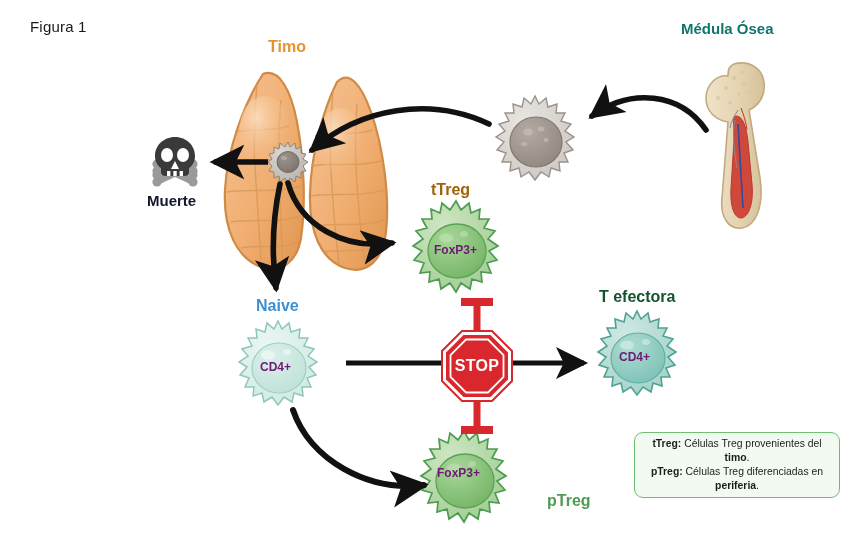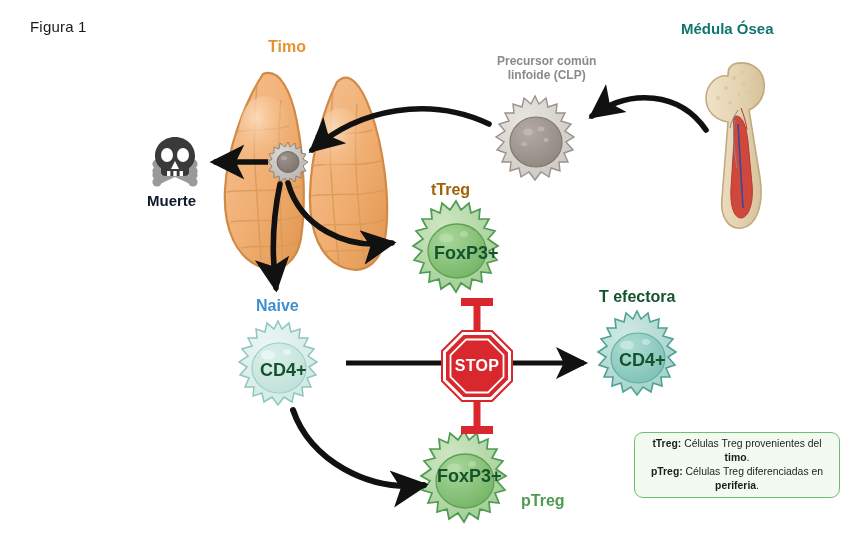--- a/index.html
+++ b/index.html
@@ -29,26 +29,26 @@
     white-space: nowrap;
     line-height: 1.15;
   }
   .lbl-timo   { left: 268px; top: 38px;  font-size: 16px; color: #E8922E; }
   .lbl-medula { left: 681px; top: 20px;  font-size: 15px; color: #0f766e; }
   .lbl-clp    { left: 497px; top: 55px;  font-size: 12px; color: #8A8A8A; text-align: center; }
   .lbl-muerte { left: 147px; top: 192px; font-size: 15px; color: #0f172a; }
   .lbl-ttreg  { left: 431px; top: 181px; font-size: 16px; color: #a16207; }
   .lbl-naive  { left: 256px; top: 297px; font-size: 16px; color: #3E8FD0; }
   .lbl-tefec  { left: 599px; top: 288px; font-size: 16px; color: #14532d; }
-  .lbl-ptreg  { left: 521px; top: 492px; font-size: 16px; color: #4E9B52; }
+  .lbl-ptreg  { left: 547px; top: 492px; font-size: 16px; color: #4E9B52; }
 
   .cell-text {
-    font-size: 18px;
+    font-size: 12px;
     font-weight: bold;
-    color: #14532d;
+    color: #701a75;
     white-space: nowrap;
   }
 
   
   .legend {
     left: 634px; top: 432px;
     width: 206px; height: 66px;
     border: 1.6px solid #6FBF73;
     border-radius: 9px;
     background: #F3FAF2;
@@ -196,24 +196,20 @@
       <ellipse cx="50" cy="50" rx="26" ry="25" fill="url(#clpNuc)" stroke="#7E766E" stroke-width="1.2"></ellipse>
 
       <g fill="#C6BEB6" opacity="0.7">
         <ellipse cx="42" cy="40" rx="5" ry="3.5"></ellipse>
         <ellipse cx="55" cy="37" rx="3.5" ry="2.5"></ellipse>
         <ellipse cx="38" cy="52" rx="3" ry="2"></ellipse>
         <ellipse cx="60" cy="48" rx="2.5" ry="2"></ellipse>
       </g>
     </svg>
   </div>
-  <div class="abs lbl lbl-clp">
-    <span>Precursor común</span><br>
-    <span>linfoide (CLP)</span>
-  </div>
 
   <div class="abs" style="left:266px; top:140px; width:44px; height:44px;">
     <svg width="44" height="44" viewBox="0 0 44 44">
       <defs>
         <radialGradient id="thymoOuter" cx="0.35" cy="0.3" r="0.85">
           <stop offset="0%" stop-color="#DCD8D3"></stop>
           <stop offset="100%" stop-color="#B4AFA9"></stop>
         </radialGradient>
         <radialGradient id="thymoNuc" cx="0.35" cy="0.3" r="0.85">
           <stop offset="0%" stop-color="#9C948C"></stop>

